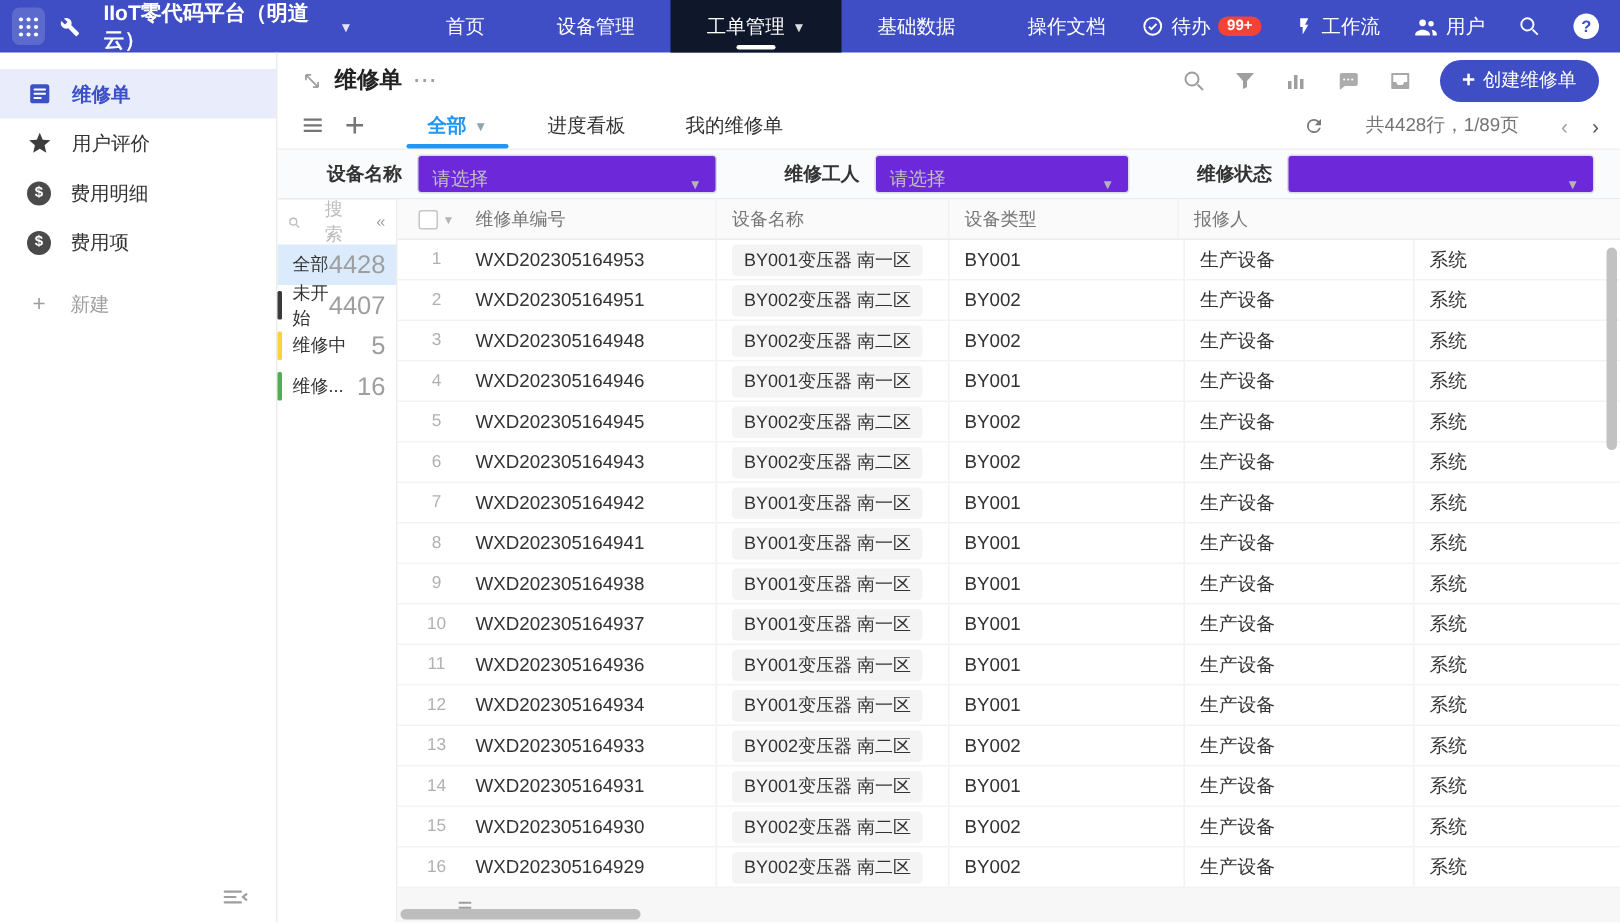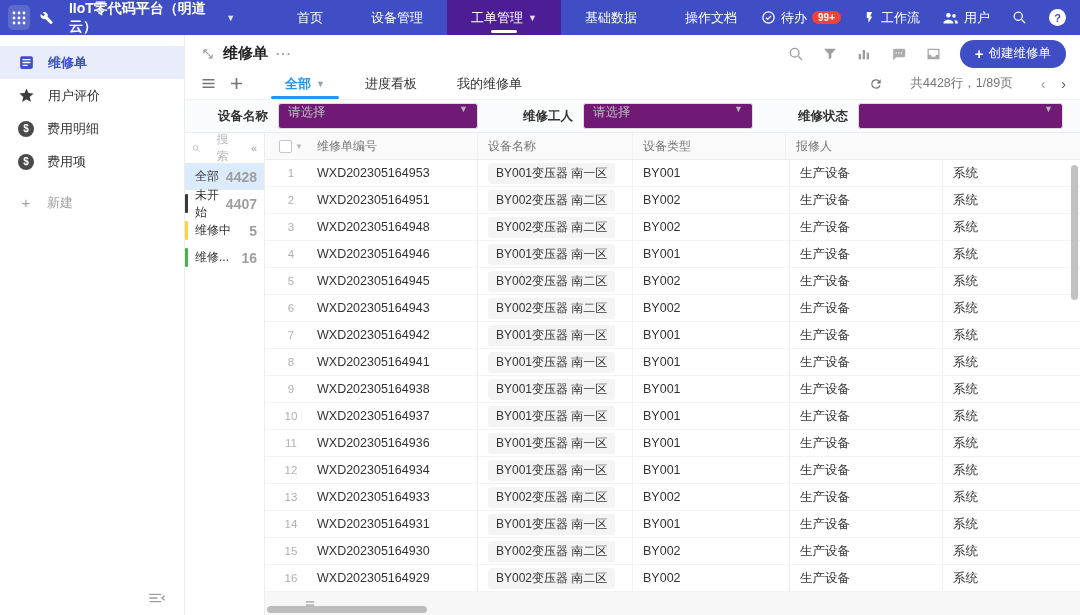--- a/index.html
+++ b/index.html
@@ -9,21 +9,21 @@
   
   .topbar { height:35px; background:#3f4ec4; display:flex; align-items:center;
     color:#fff; padding:0 14px 0 8px; }
   .apps-btn { width:25px; height:25px; background:rgba(255,255,255,.16); border-radius:5px;
     display:flex; align-items:center; justify-content:center; margin-right:10px; cursor:pointer; }
   .brand { display:flex; align-items:center; gap:16px; font-size:14px; font-weight:bold; }
   .brand .chev { font-size:9px; opacity:.85; margin-left:4px; }
   .nav { display:flex; height:100%; margin-left:38px; }
   .nav-item { padding:0 24px; display:flex; align-items:center; gap:5px; font-size:13px;
     position:relative; cursor:pointer; white-space:nowrap; }
-  .nav-item.active { background:#4c1d95; }
+  .nav-item.active { background:#0f172a; }
   .nav-item.active::after { content:""; position:absolute; bottom:2px; left:50%;
     transform:translateX(-50%); width:26px; height:3px; background:#fff; border-radius:2px; }
   .nav-item .chev { font-size:9px; opacity:.85; }
   .topbar-right { margin-left:auto; display:flex; align-items:center; gap:22px; }
   .tb-group { display:flex; align-items:center; gap:5px; cursor:pointer; white-space:nowrap; }
   .badge { background:#f44336; border-radius:9px; padding:1px 6px; font-size:10px; font-weight:bold; }
   .help-circle { width:17px; height:17px; border-radius:50%; background:#fff; color:#3f4ec4;
     font-weight:bold; font-size:11px; display:flex; align-items:center; justify-content:center; }
 
   
@@ -63,36 +63,36 @@
   .tab .chev { font-size:9px; color:#90a4ae; }
   .toolbar-right { margin-left:auto; display:flex; align-items:center; gap:28px;
     color:#757575; font-size:12.5px; }
   .pager { display:flex; gap:16px; color:#9e9e9e; font-size:14px; }
   .pager span { cursor:pointer; }
   .pager .next { color:#555; }
 
   .filterbar { height:34px; background:#fafbfc; border-top:1px solid #f1f1f1;
     border-bottom:1px solid #ebebeb; display:flex; align-items:center; padding-left:33px; }
   .f-label { font-weight:bold; font-size:12.5px; margin-right:10px; white-space:nowrap; }
-  .f-select { height:26px; background:#701a75; border:1px solid #dcdcdc; border-radius:3px;
-    display:flex; align-items:flex-start; padding:0 9px; color:#bfbfbf; font-size:12.5px;
+  .f-select { height:26px; background:#6d28d9; border:1px solid #dcdcdc; border-radius:3px;
+    display:flex; align-items:flex-end; padding:0 9px; color:#bfbfbf; font-size:12.5px;
     margin-right:45px; cursor:pointer; }
   .f-select .chev { margin-left:auto; color:#b5b5b5; font-size:9px; }
   .f-select.w1 { width:200px; } .f-select.w2 { width:170px; } .f-select.w3 { width:205px; margin-right:16px; }
 
   
   .content { flex:1; display:flex; min-height:0; }
   .groups { width:80px; border-right:1px solid #ededed; flex:none; font-size:12px; }
   .group-search { height:30px; display:flex; align-items:center; gap:16px; padding:0 7px;
     color:#bbb; }
   .group-search .gcollapse { margin-left:auto; color:#9e9e9e; font-size:11px; cursor:pointer; }
   .group-item { height:27px; display:flex; align-items:center; padding:0 7px 0 10px;
     position:relative; cursor:pointer; color:#333; }
   .group-item .bar { position:absolute; left:0; top:4px; bottom:4px; width:3px; border-radius:1px; }
-  .group-item .cnt { margin-left:auto; color:#9e9e9e; font-size:14px;font-weight:bold; }
+  .group-item .cnt { margin-left:auto; color:#9e9e9e; font-size:17px; }
   .group-item.selected { background:#dcebfb; }
 
   .table { flex:1; display:flex; flex-direction:column; min-width:0; position:relative; }
   .thead { height:27px; display:flex; background:#fafafa; border-bottom:1px solid #ececec;
     color:#757575; font-size:12px; flex:none; }
   .col { display:flex; align-items:center; padding-left:10px; border-right:1px solid #f2f2f2;
     overflow:hidden; white-space:nowrap; }
   .c1 { width:213px; padding-left:0; } .c2 { width:155px; } .c3 { width:157px; }
   .c4 { width:153px; } .c5 { flex:1; border-right:none; }
   .sel { width:52px; display:flex; align-items:center; justify-content:center; gap:3px; flex:none; }

